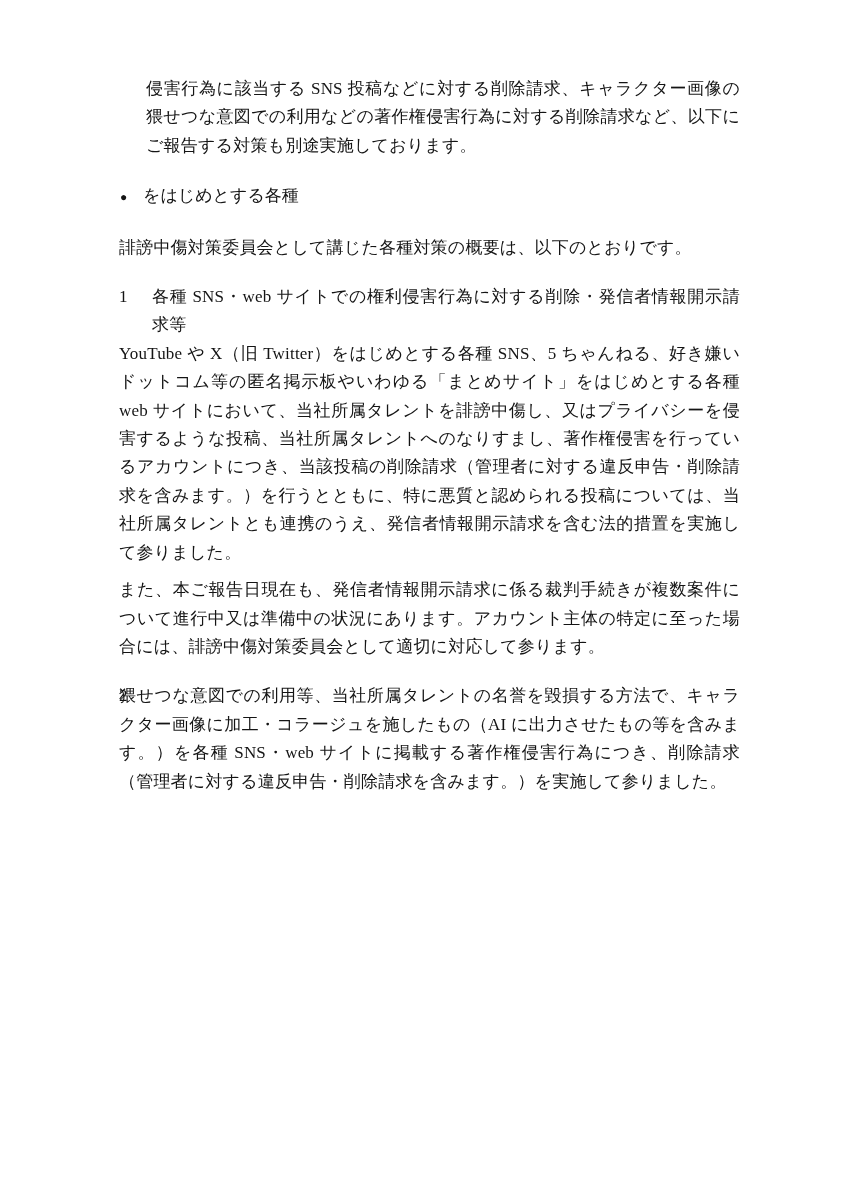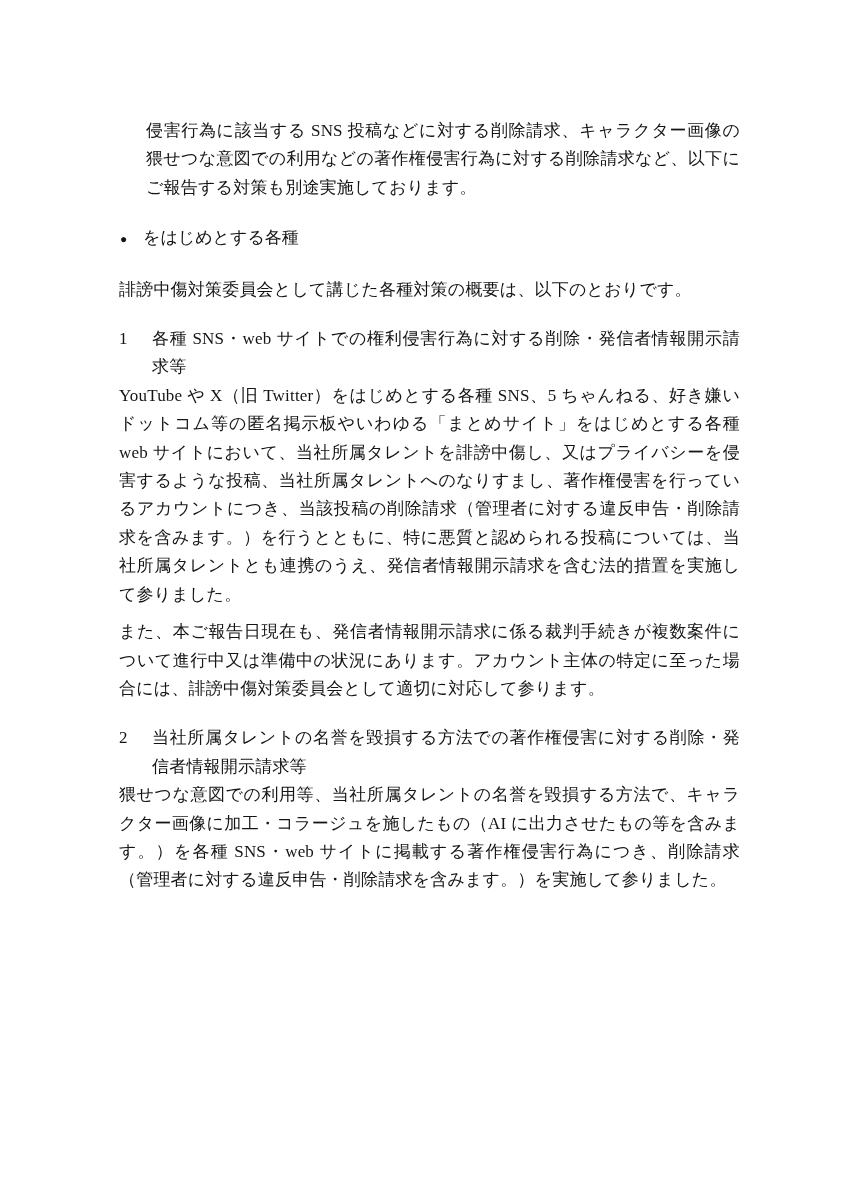--- a/index.html
+++ b/index.html
@@ -9,21 +9,21 @@
   }
   .page {
     position: relative;
     width: 847px;
     height: 1199px;
     background: #ffffff;
     overflow: hidden;
     font-family: "Liberation Serif", "DejaVu Serif", serif;
     color: #141414;
     box-sizing: border-box;
-    padding: 117px 107px 0 119px;
+    padding: 75px 107px 0 119px;
   }
   .content {
     width: 621px;
   }
   .para {
     margin: 0;
     font-size: 17px;
     line-height: 28.4px;
     text-align: justify;
     text-justify: inter-character;
@@ -88,19 +88,18 @@
       <span>各種 SNS・web サイトでの権利侵害行為に対する削除・発信者情報開示請求等</span>
     </div>
 
     <p class="para mt24">YouTube や X（旧 Twitter）をはじめとする各種 SNS、5 ちゃんねる、好き嫌いドットコム等の匿名掲示板やいわゆる「まとめサイト」をはじめとする各種 web サイトにおいて、当社所属タレントを誹謗中傷し、又はプライバシーを侵害するような投稿、当社所属タレントへのなりすまし、著作権侵害を行っているアカウントにつき、当該投稿の削除請求（管理者に対する違反申告・削除請求を含みます。）を行うとともに、特に悪質と認められる投稿については、当社所属タレントとも連携のうえ、発信者情報開示請求を含む法的措置を実施して参りました。</p>
 
 
     <p class="para mt9">また、本ご報告日現在も、発信者情報開示請求に係る裁判手続きが複数案件について進行中又は準備中の状況にあります。アカウント主体の特定に至った場合には、誹謗中傷対策委員会として適切に対応して参ります。</p>
 
     <div class="numbered">
       <span class="num">2</span>
-      <span>当社所属タレントの名誉を毀損する方法での著作権侵害に対する削除・発信者情報開示請求等</span>
     </div>
 
     <p class="para mt0">猥せつな意図での利用等、当社所属タレントの名誉を毀損する方法で、キャラクター画像に加工・コラージュを施したもの（AI に出力させたもの等を含みます。）を各種 SNS・web サイトに掲載する著作権侵害行為につき、削除請求（管理者に対する違反申告・削除請求を含みます。）を実施して参りました。</p>
 
   </div>
 </div>
 
 </body></html>

